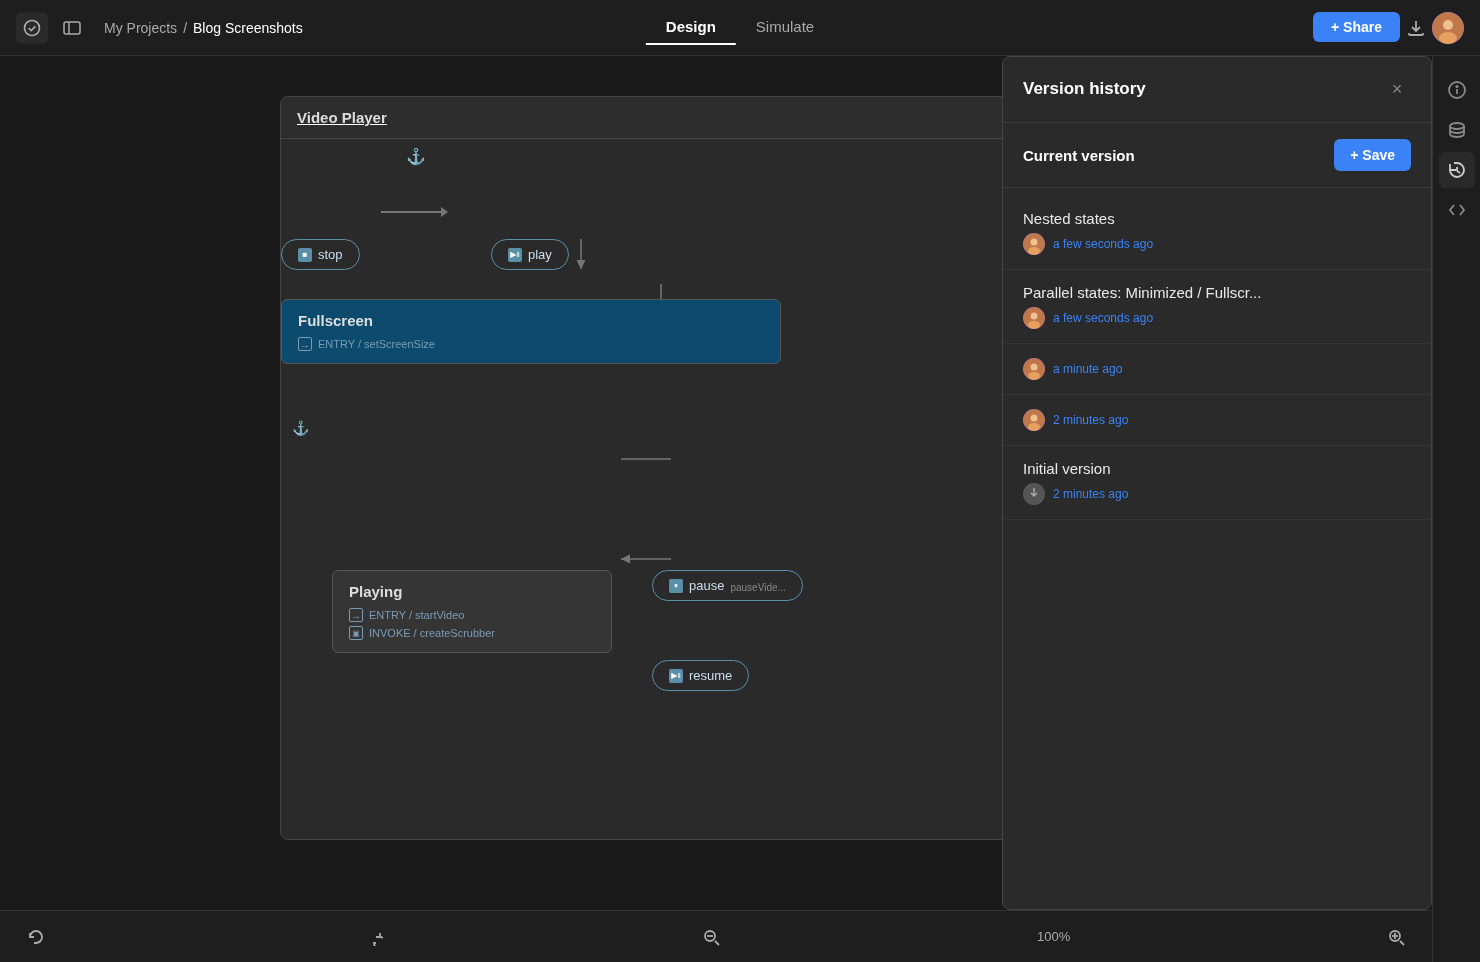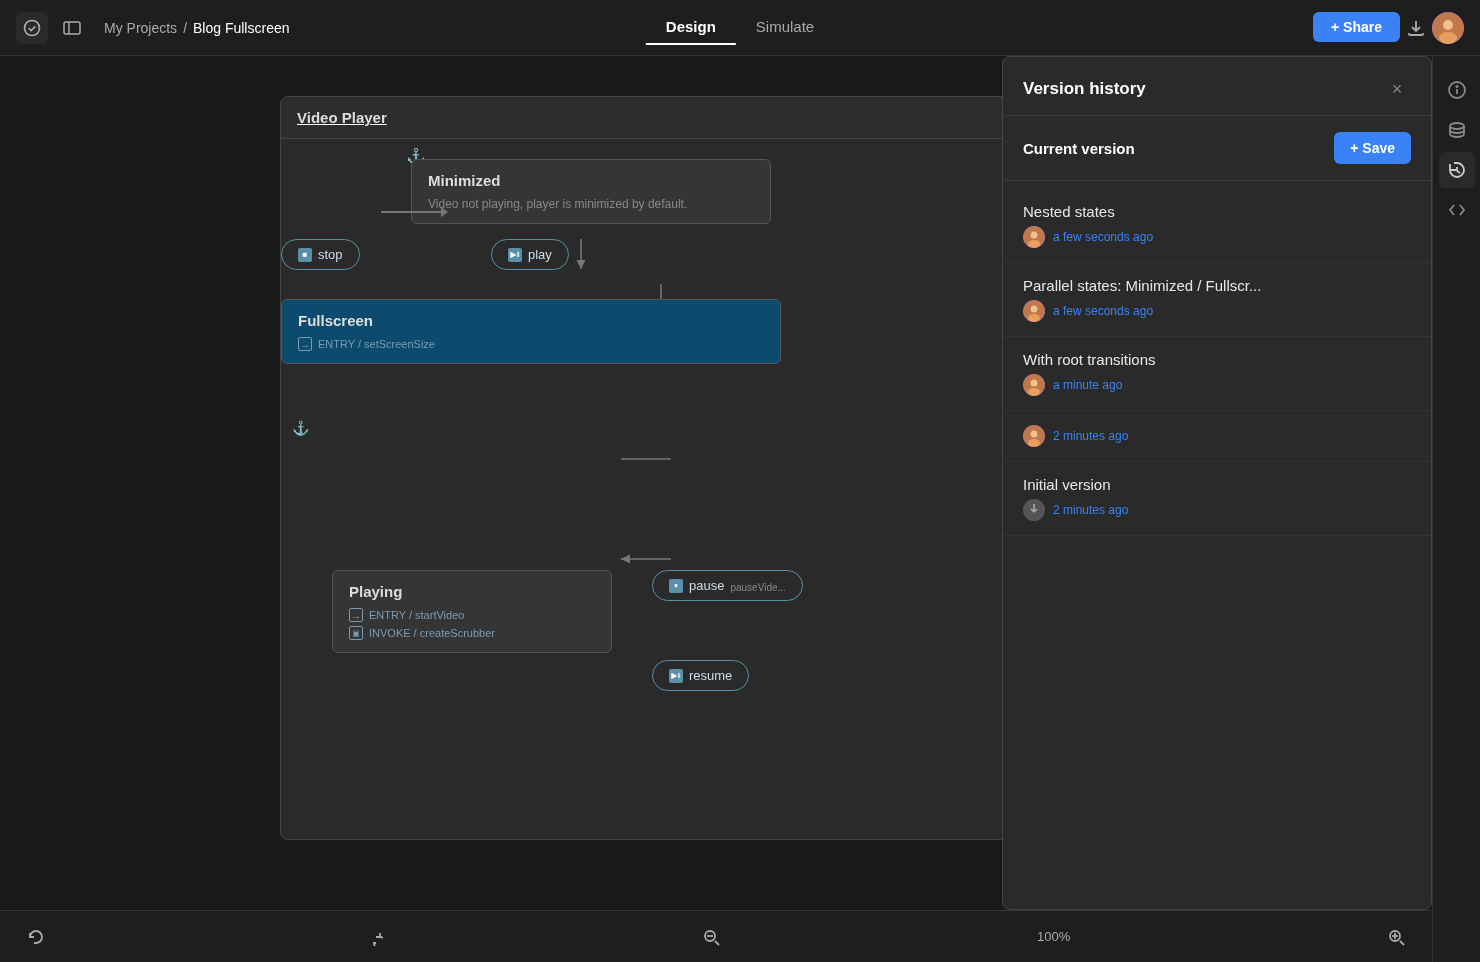--- a/index.html
+++ b/index.html
@@ -335,21 +335,21 @@
       border-radius: 8px;
       z-index: 20;
       display: flex;
       flex-direction: column;
       overflow: hidden;
     }
     .vp-panel-header {
       display: flex;
       align-items: center;
       justify-content: space-between;
-      padding: 18px 20px 12px;
+      padding: 18px 20px 19px;
       border-bottom: 1px solid #3a3a3a;
     }
     .vp-panel-title {
       font-size: 17px;
       font-weight: 700;
       color: #fff;
     }
     .close-btn {
       width: 28px; height: 28px;
       display: flex; align-items: center; justify-content: center;
@@ -446,21 +446,21 @@
   </div>
   <div class="topbar-toggle">
     <svg width="18" height="14" viewBox="0 0 18 14" fill="none" stroke="#aaa" stroke-width="1.5">
       <rect x="1" y="1" width="16" height="12" rx="2"></rect>
       <line x1="6" y1="1" x2="6" y2="13"></line>
     </svg>
   </div>
   <div class="topbar-breadcrumb">
     <span>My Projects</span>
     <span>/</span>
-    <span class="current">Blog Fullscreen</span>
+    <span class="current">Blog Screenshots</span>
   </div>
   <div class="topbar-center">
     <button class="tab-btn active">Design</button>
     <button class="tab-btn">Simulate</button>
   </div>
   <div class="topbar-right">
     <button class="share-btn">+ Share</button>
     <div class="export-btn">
       <svg width="18" height="18" viewBox="0 0 18 18" fill="none" stroke="#aaa" stroke-width="1.8">
         <path d="M9 2v10M5 8l4 4 4-4"></path>
@@ -496,24 +496,20 @@
         <line x1="390" y1="420" x2="340" y2="420" stroke="#777" stroke-width="1.5" marker-end="url(#arr)"></line>
         <defs>
           <marker id="arr" markerWidth="8" markerHeight="8" refX="6" refY="3" orient="auto">
             <path d="M0,0 L0,6 L6,3 z" fill="#777"></path>
           </marker>
         </defs>
       </svg>
 
       <div style="position:absolute; top:8px; left:125px; color:#aaa; font-size:16px;">⚓</div>
 
-      <div class="state-minimized">
-        <div class="state-title">Minimized</div>
-        <div class="state-desc">Video not playing, player is minimized by default.</div>
-      </div>
 
       <div style="position:absolute; top:68px; left:100px; display:flex; align-items:center; gap:0;">
         <div style="width:60px; height:1.5px; background:#777;"></div>
         <div style="width:0;height:0;border-top:5px solid transparent;border-bottom:5px solid transparent;border-left:7px solid #777;"></div>
       </div>
 
       <div class="transition-stop">
         <span class="t-icon">■</span>
         <span>stop</span>
       </div>
@@ -625,21 +621,20 @@
           <svg width="22" height="22" viewBox="0 0 22 22">
               <circle cx="11" cy="11" r="11" fill="#c0784a"></circle>
               <circle cx="11" cy="9" r="3.5" fill="#f0c090"></circle>
               <ellipse cx="11" cy="18" rx="6" ry="4" fill="#e8a060"></ellipse>
             </svg>
         </div>
         <span class="version-time">a few seconds ago</span>
       </div>
     </div>
       <div class="version-item">
-      <div class="version-item-name">With root transitions</div>
       <div class="version-item-meta">
         <div class="version-avatar ">
           <svg width="22" height="22" viewBox="0 0 22 22">
               <circle cx="11" cy="11" r="11" fill="#c0784a"></circle>
               <circle cx="11" cy="9" r="3.5" fill="#f0c090"></circle>
               <ellipse cx="11" cy="18" rx="6" ry="4" fill="#e8a060"></ellipse>
             </svg>
         </div>
         <span class="version-time">a minute ago</span>
       </div>

